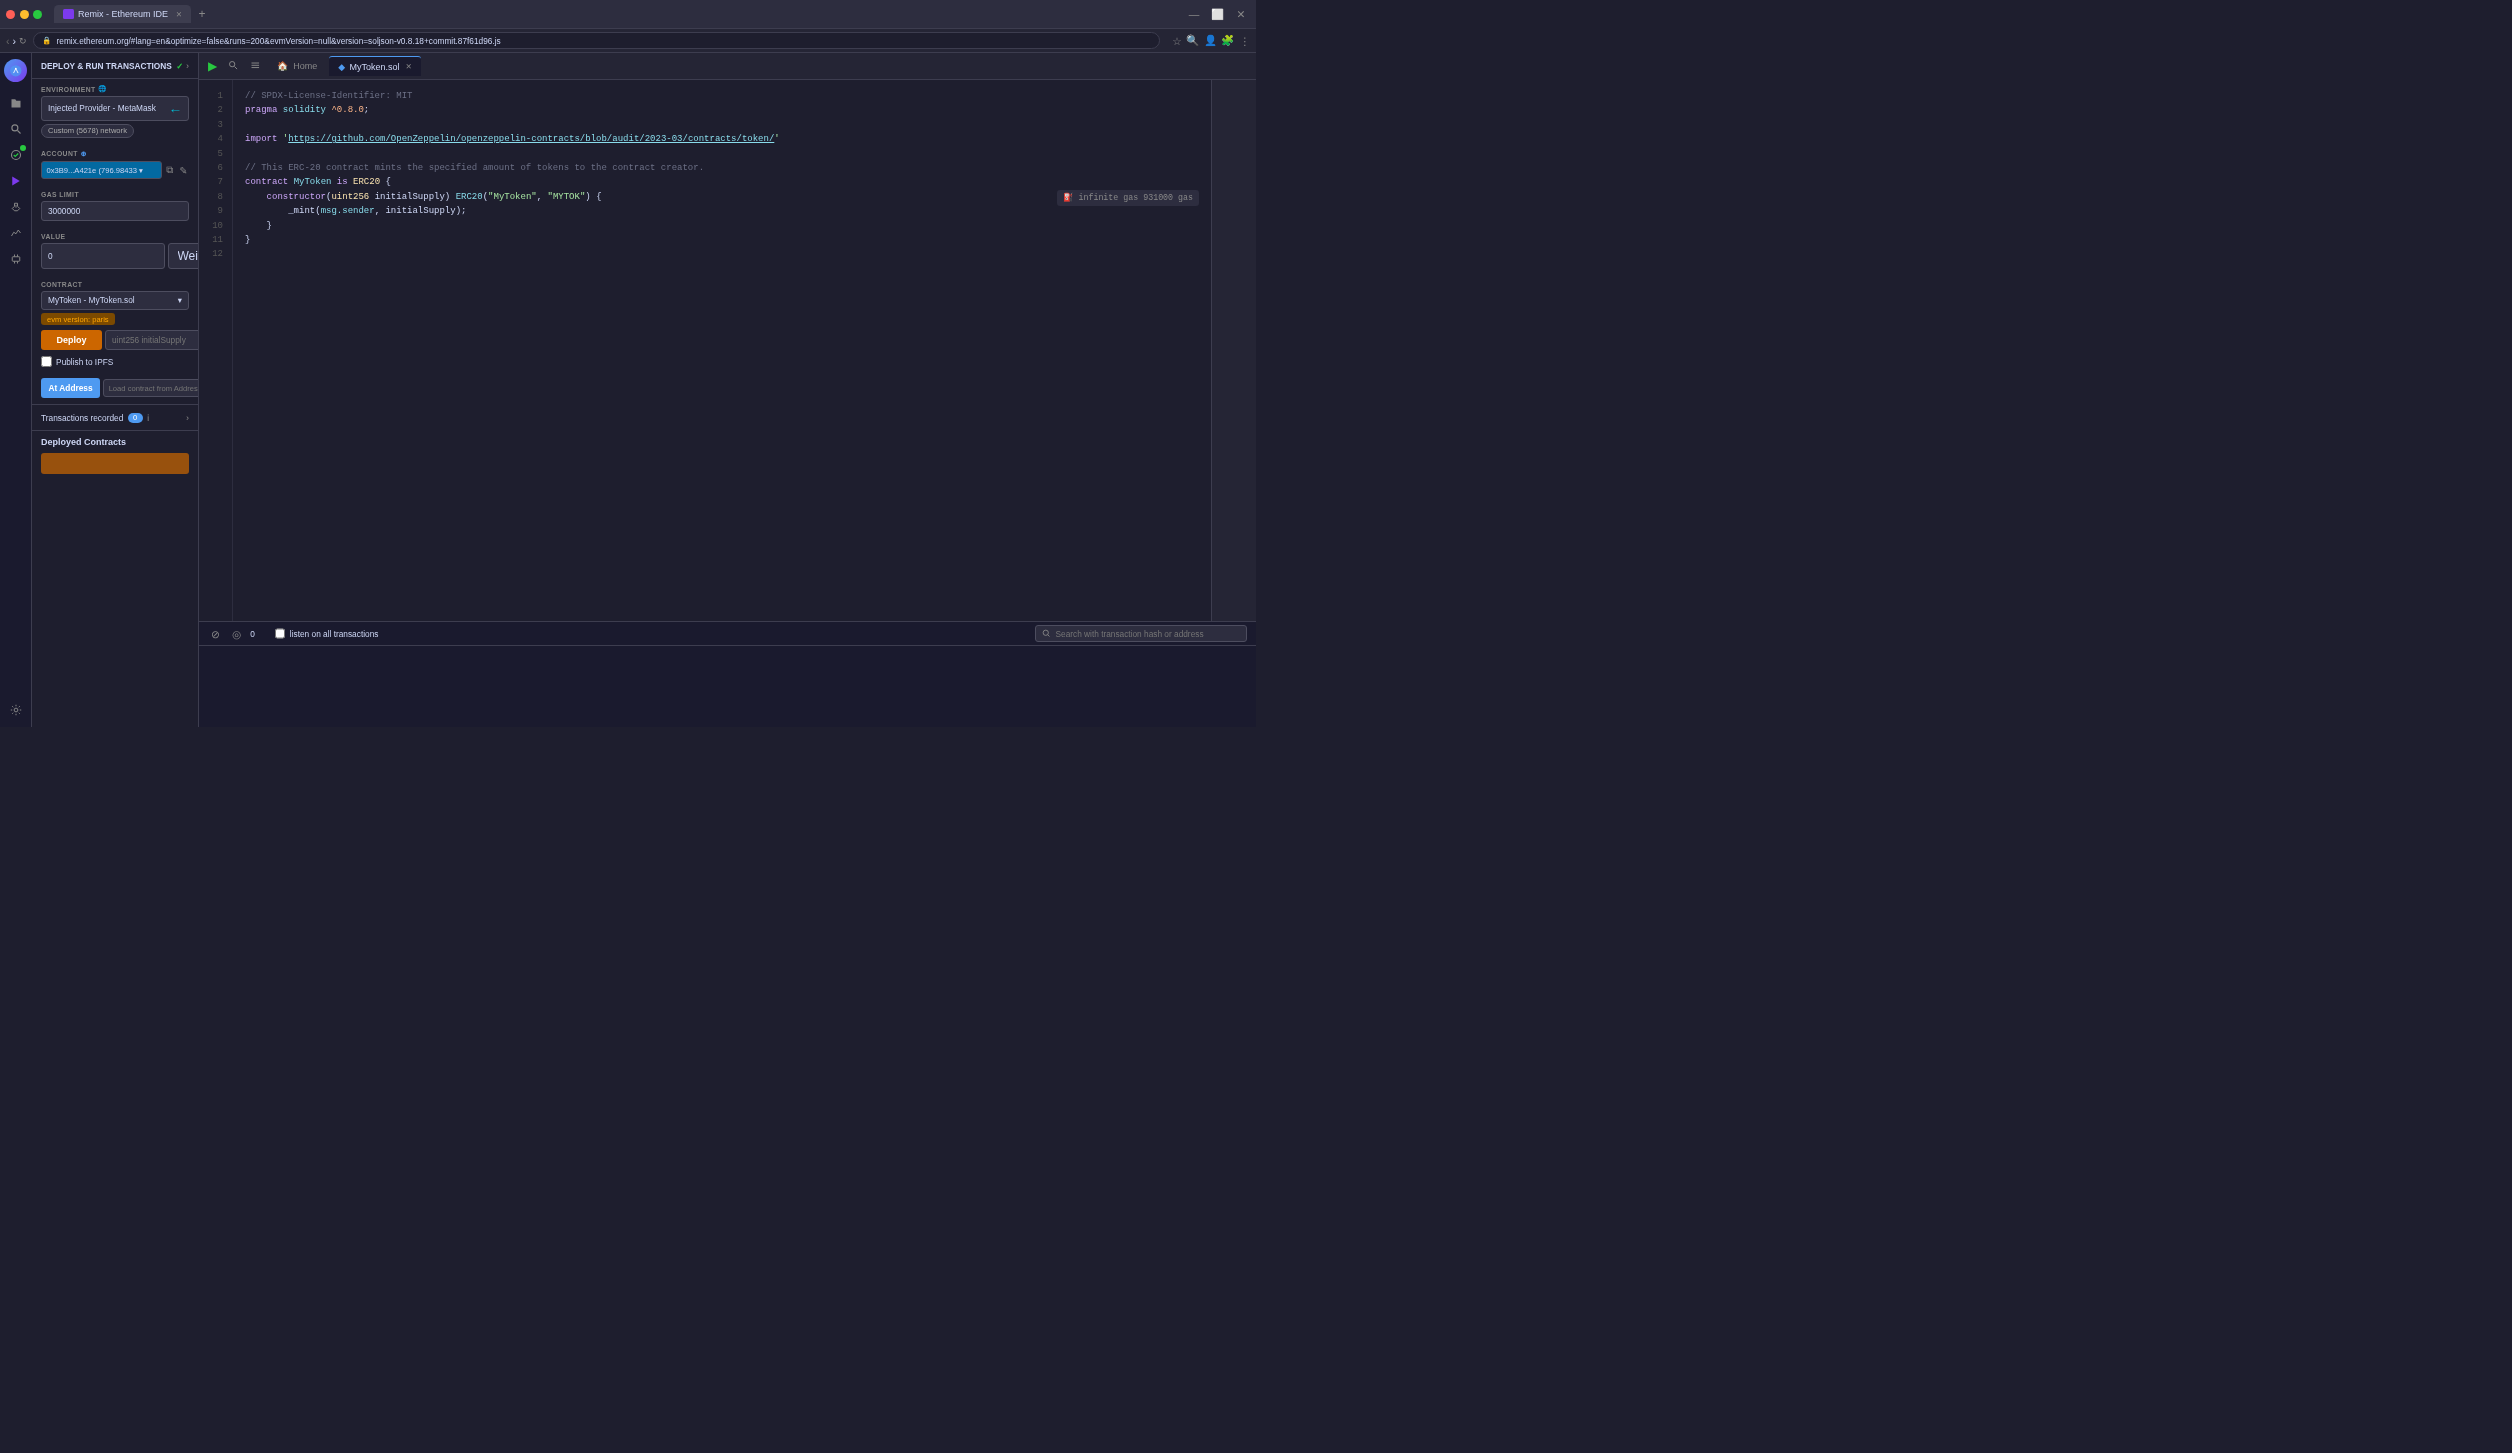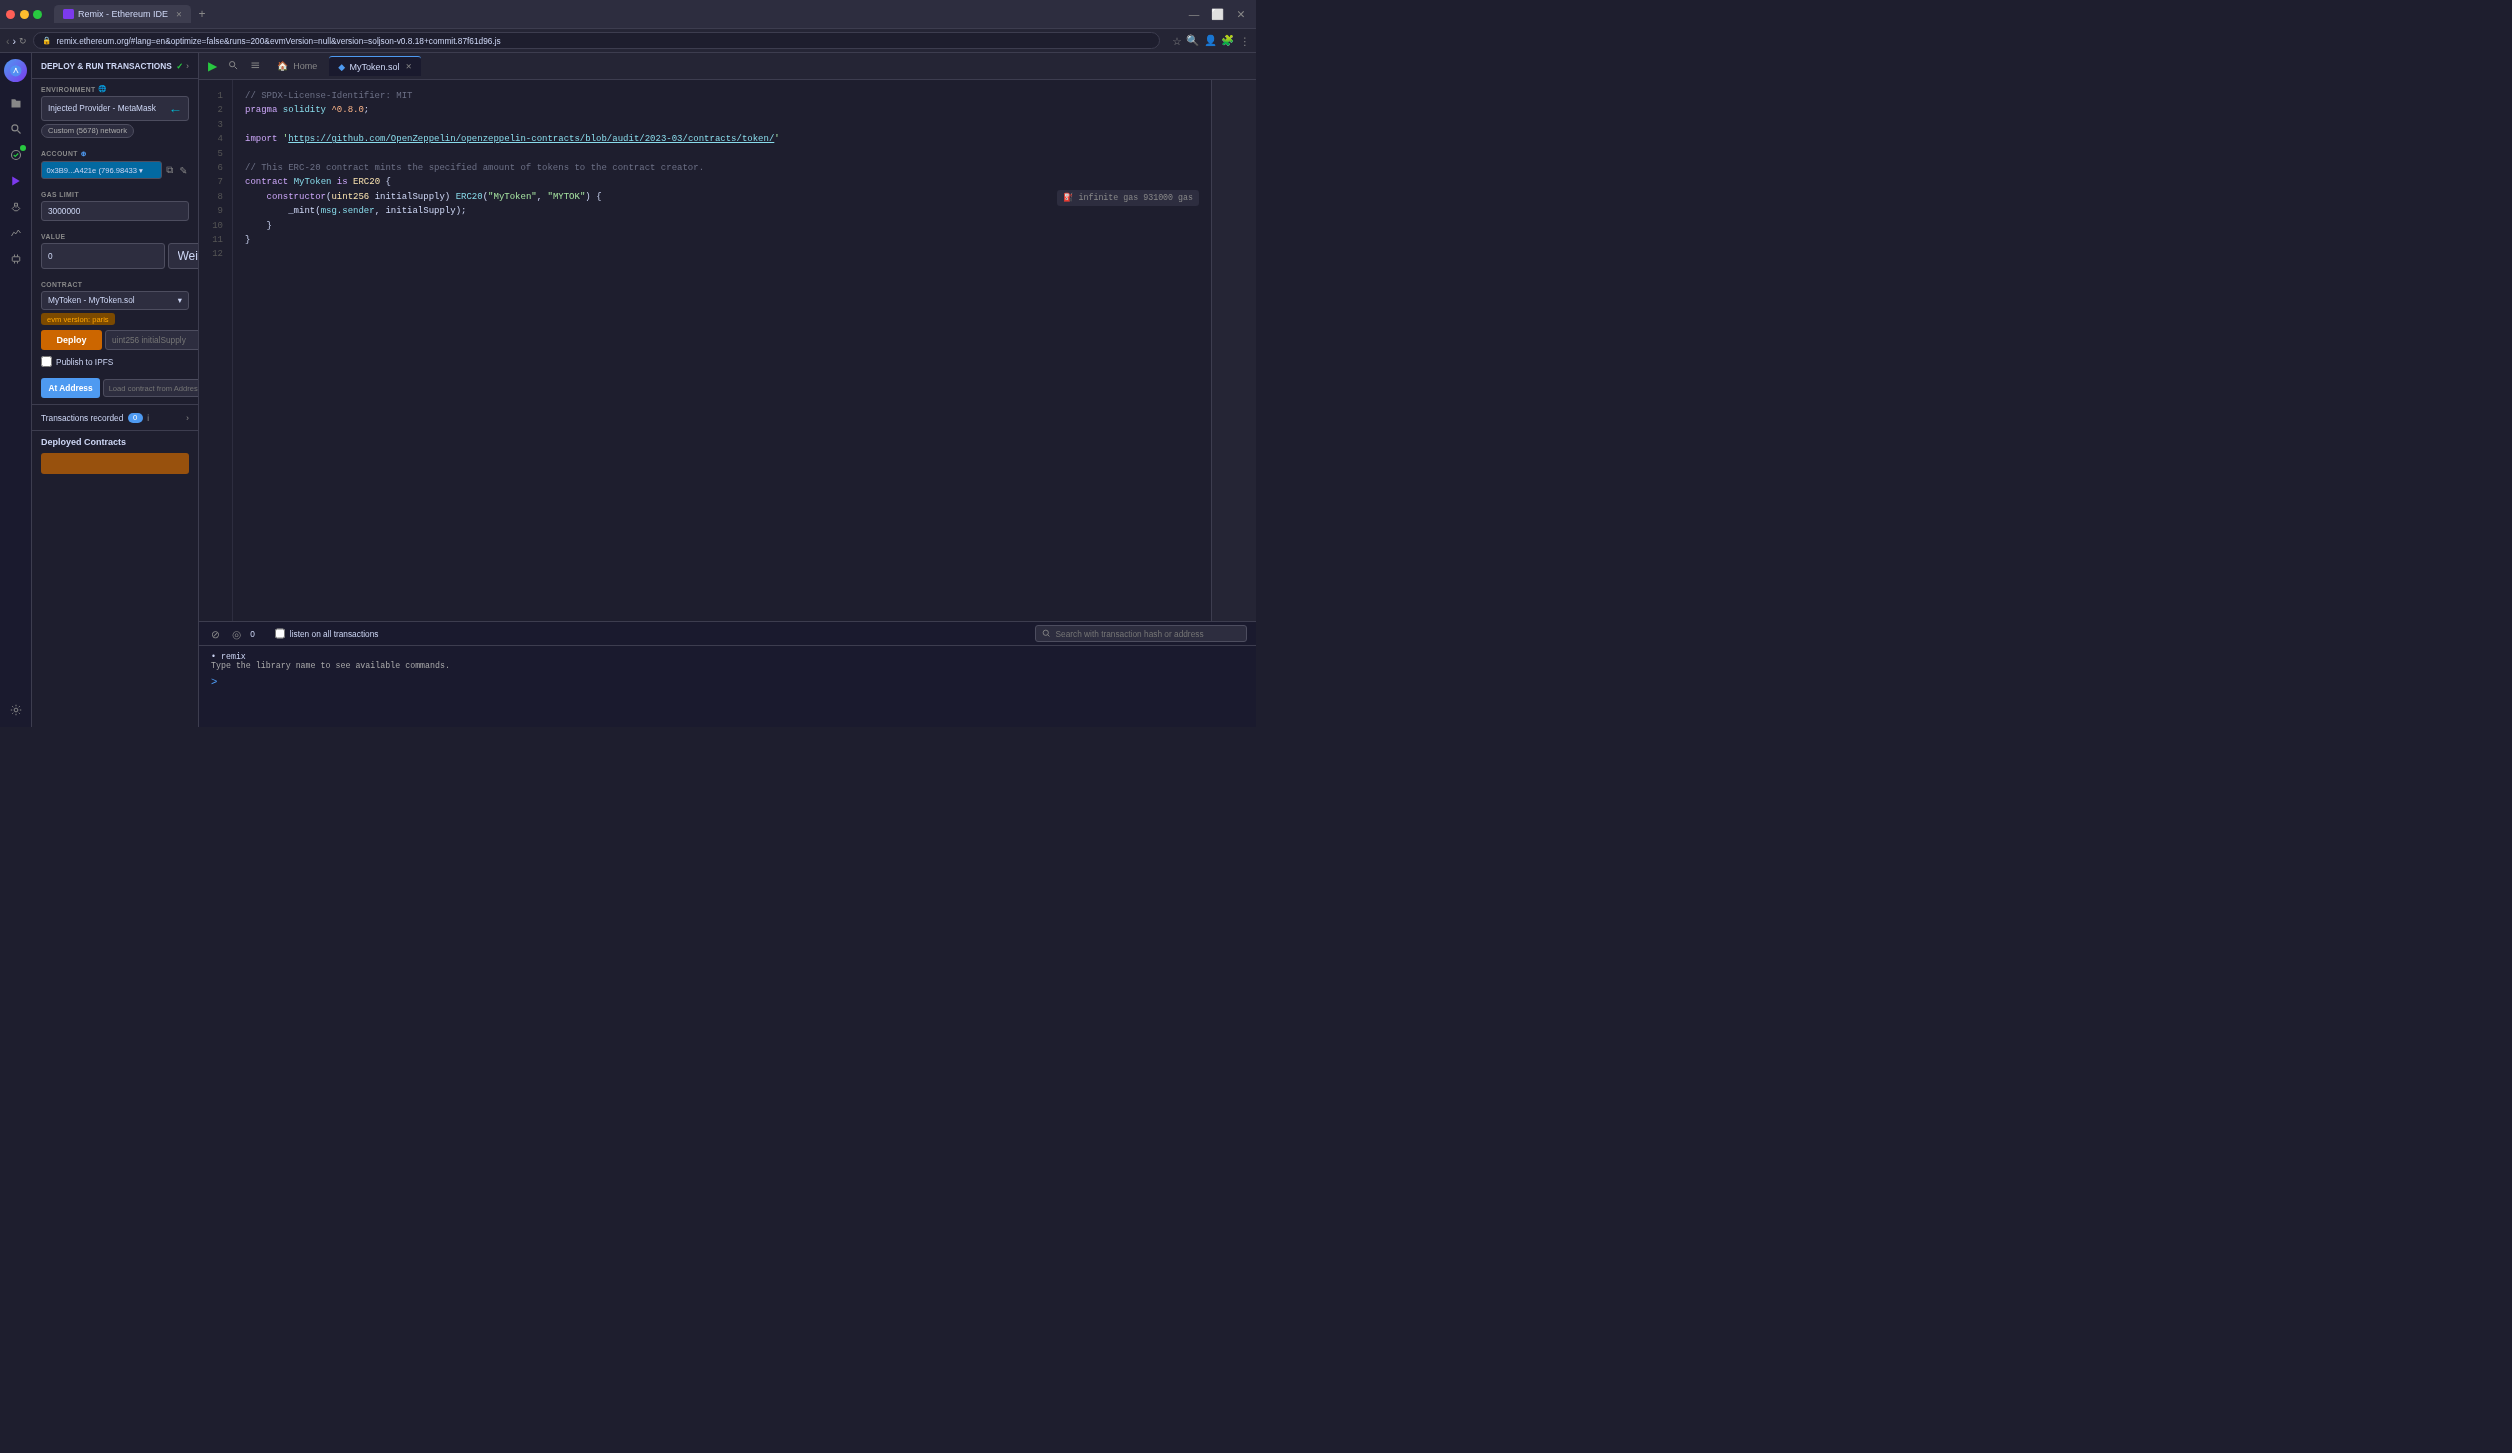--- a/index.html
+++ b/index.html
@@ -861,25 +861,18 @@
           <span class="listen-label">listen on all transactions</span>
         </div>
         <div class="terminal-search">
           <svg width="9" height="9" viewBox="0 0 12 12" fill="none" stroke="#888" stroke-width="1.2">
             <circle cx="5" cy="5" r="3.5"></circle>
             <path d="M7.5 7.5 L10 10"></path>
           </svg>
           <input type="text" placeholder="Search with transaction hash or address" style="">
         </div>
       </div>
-      <div class="terminal-content">
-        <div><span class="bullet">• remix</span></div>
-        <div><span style="color:#aaa;">Type the library name to see available commands.</span></div>
-        <div style="margin-top:6px;">
-          <span class="terminal-prompt">&gt;</span>
-        </div>
-      </div>
     </div>
 
   </div>
 
 </div>
 
 
 </body></html>

